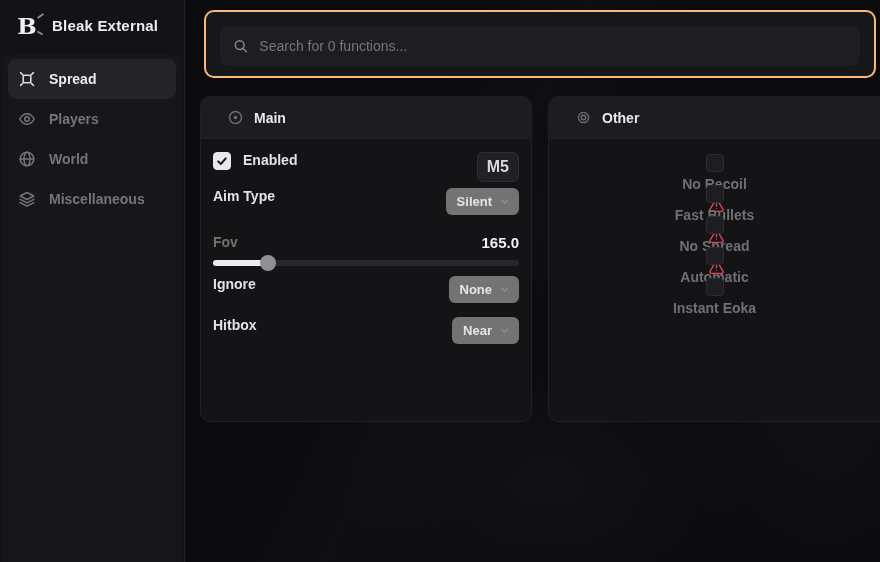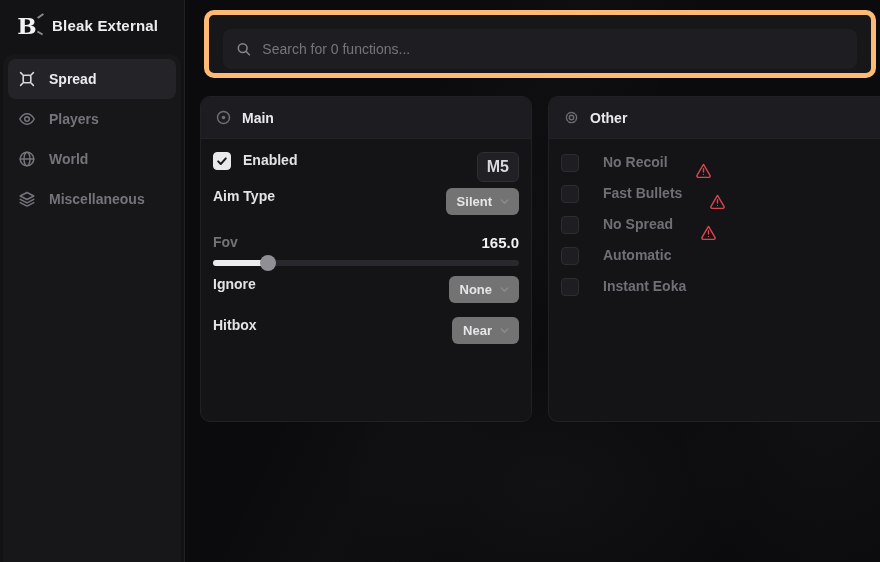--- a/index.html
+++ b/index.html
@@ -48,21 +48,21 @@
     background:
       radial-gradient(260px 180px at 72% 42%, rgba(190,190,205,0.05), transparent 70%),
       radial-gradient(300px 200px at 52% 86%, rgba(180,180,195,0.04), transparent 70%),
       radial-gradient(220px 300px at 92% 70%, rgba(180,180,195,0.035), transparent 70%),
       linear-gradient(115deg, transparent 30%, rgba(200,200,215,0.02) 42%, transparent 55%);
   }
   .content-inner { position:relative; z-index:1; }
 
   .search-wrap {
     margin:10px 4px 0 19px; height:68px; background:#17171a;
-    border-radius:10px; padding:14px; border:5px solid #fdba74;
+    border-radius:10px; padding:14px; border:2px solid #fdba74;
   }
   .search-box {
     height:40px; background:#1e1e22; border-radius:8px;
     display:flex; align-items:center; gap:11px; padding:0 13px;
   }
   .search-box input {
     background:transparent; border:none; outline:none; width:100%;
     font-family:"Liberation Sans","DejaVu Sans",sans-serif;
     font-size:14px; color:#c9c9ce;
   }
@@ -70,21 +70,21 @@
 
   .panels { display:flex; gap:16px; margin:18px 0 0 15px; height:326px; }
   .panel {
     background:#141417; border:1px solid #212125; border-radius:10px;
     overflow:hidden; display:flex; flex-direction:column;
   }
   .panel.main { width:332px; }
   .panel.other { flex:1; border-right:none; border-radius:10px 0 0 10px; }
   .panel-header {
     height:42px; background:#1d1d21; display:flex; align-items:center;
-    gap:10px; padding:0 14px; border-bottom:1px solid #232327; flex:0 0 42px;
+    gap:10px; padding:0 26px; border-bottom:1px solid #232327; flex:0 0 42px;
   }
   .panel-header .title { font-size:14px; font-weight:700; color:#e9e9ec; }
   .panel-body { padding:6px 12px 10px 12px; flex:1; }
 
   .row { height:36px; display:flex; align-items:flex-start; gap:12px; }
   .row .grow { flex:1; }
   .lbl { font-size:14px; font-weight:600; color:#e3e3e6; }
   .lbl.dim { color:#737373; font-weight:600; }
 
   .checkbox {
@@ -109,21 +109,21 @@
   .fov-head { height:24px; display:flex; align-items:center; margin-top:6px; }
   .fov-value { margin-left:auto; font-size:15px; font-weight:700; color:#f0f0f2; }
   .slider { height:18px; display:flex; align-items:center; position:relative; margin-bottom:4px; cursor:pointer; }
   .slider-track { width:100%; height:6px; border-radius:3px; background:#28282d; position:relative; }
   .slider-fill { height:6px; border-radius:3px; background:#ececef; width:18%; }
   .slider-thumb {
     position:absolute; top:50%; width:16px; height:16px; border-radius:50%;
     background:#8f8f95; transform:translate(-50%,-50%); left:18%;
   }
 
-  .orow { height:31px; display:flex; gap:24px; }
+  .orow { height:31px; display:flex; align-items:center; gap:4px;flex-direction:column; }
   .orow:first-child { margin-top:9px; }
   .olbl { font-size:14px; font-weight:600; color:#6f6f76; }
   .warn { display:flex; align-items:center; margin-left:3px; }
 </style>
 </head>
 <body>
 
 <aside class="sidebar">
   <div class="logo-row">
     <div class="logo-mark">

